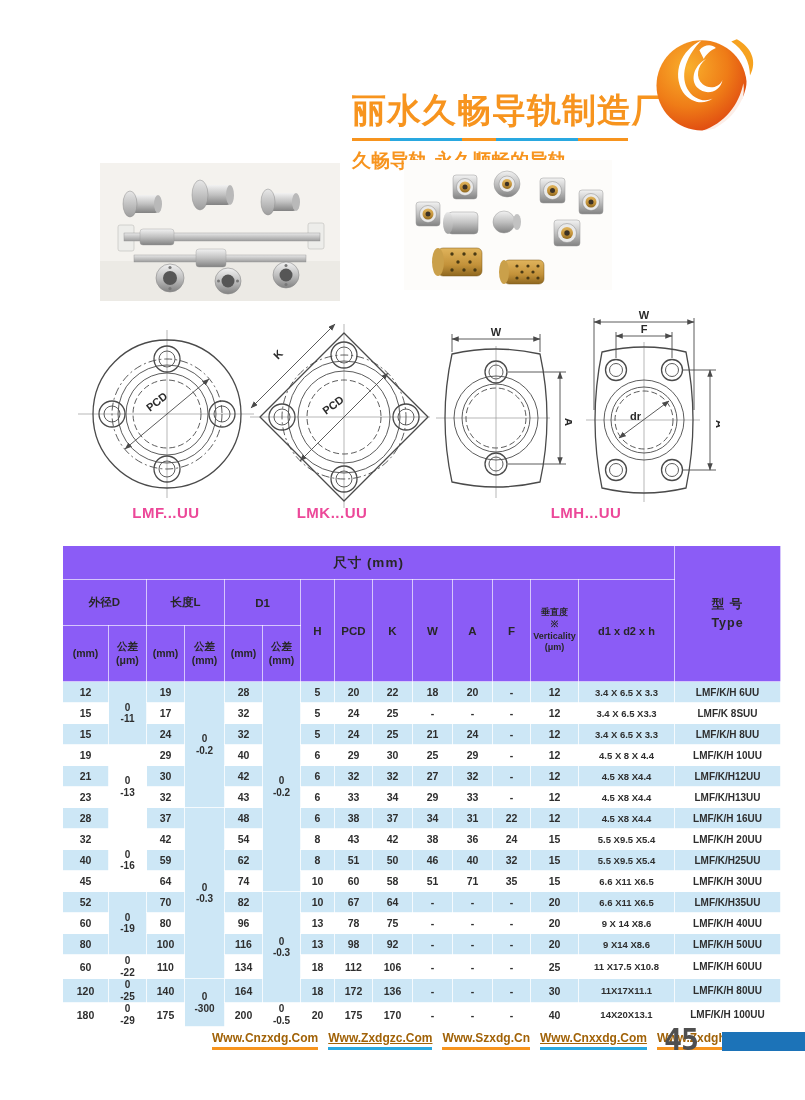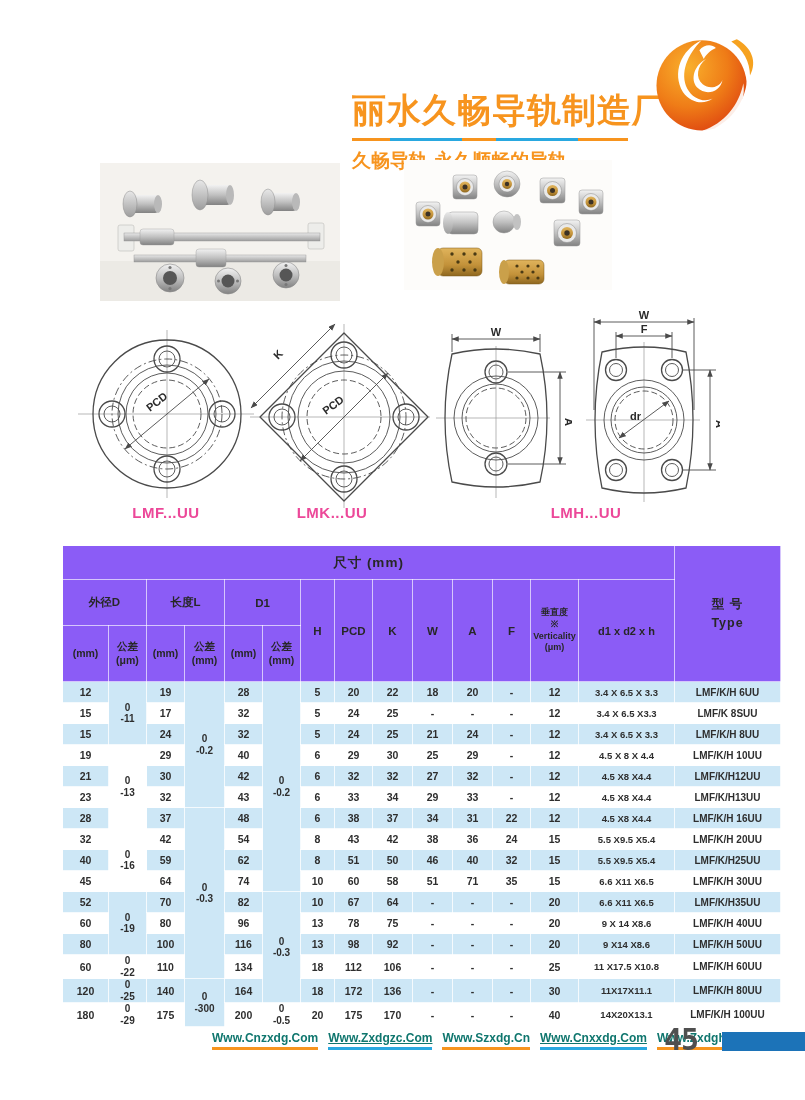--- a/index.html
+++ b/index.html
@@ -41,21 +41,21 @@
   .h-type{font-size:12.5px;line-height:1.5;letter-spacing:1px;margin-left:12px;}
   tbody td{height:20px;text-align:center;vertical-align:middle;font-size:10.5px;font-weight:700;
            color:#2e2e2e;border:1px solid rgba(255,255,255,.8);padding:0;background:#fff;}
   tbody tr:nth-child(odd) td{background:#cde7f6;}
   tbody td.tol{background:#fff;font-size:10px;line-height:1.15;white-space:pre-line;}
   tbody td.screw{font-size:9.5px;}
   tbody td.type{font-size:10px;}
 
   
   .footer-urls{position:absolute;left:212px;top:1031px;display:flex;gap:10px;white-space:nowrap;}
-  .url{font-size:12px;font-weight:700;color:#0f766e;padding-bottom:2px;border-bottom:3px solid;}
+  .url{font-size:12px;font-weight:700;color:#a16207;padding-bottom:2px;border-bottom:3px solid;}
   .u-o{border-color:#f7941e;} .u-b{border-color:#29a8e0;text-decoration:underline;}
   .page-num{position:absolute;left:664px;top:1022px;font-family:"DejaVu Sans Mono",monospace;
             font-size:30px;font-weight:700;color:#4f4f4f;letter-spacing:-1px;}
   .footer-bar{position:absolute;left:722px;top:1032px;width:83px;height:19px;background:#1c73b8;}
 
   
   .dln{stroke:#4a4a4a;fill:none;stroke-width:1.3;}
   .thin{stroke:#4a4a4a;fill:none;stroke-width:.9;}
   .cl{stroke:#9a9a9a;stroke-width:.7;fill:none;}
   .dsh{stroke-dasharray:6 3;}

